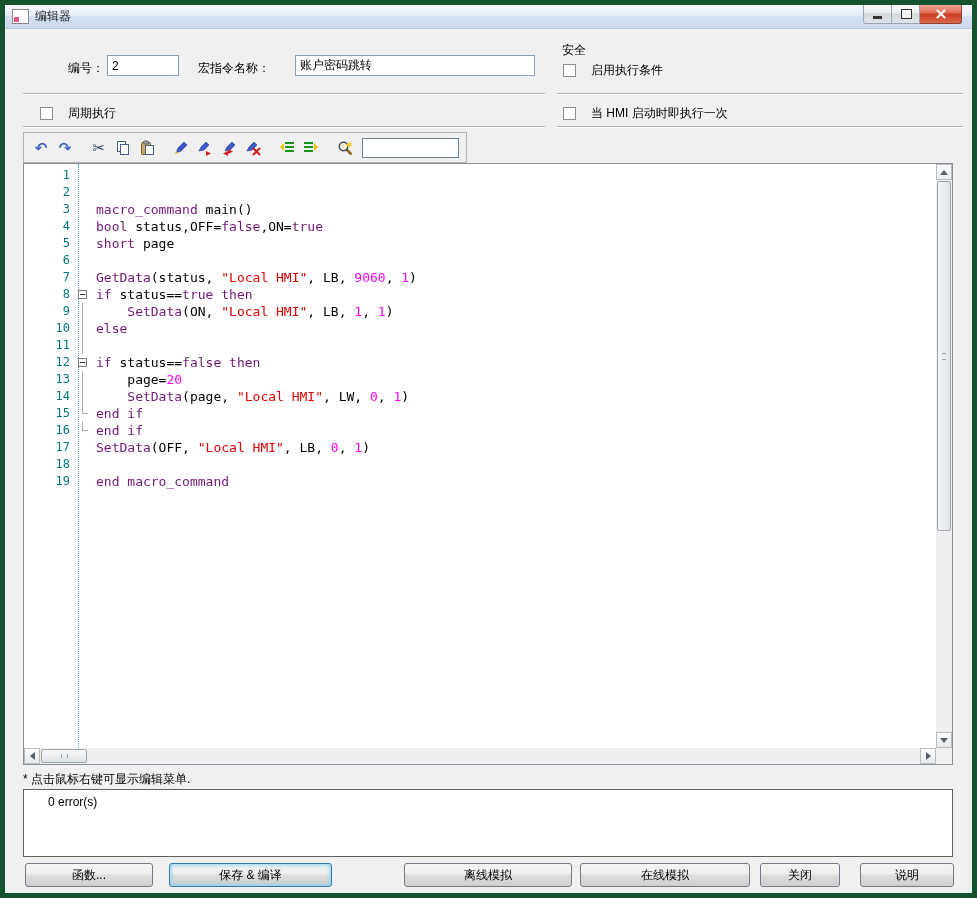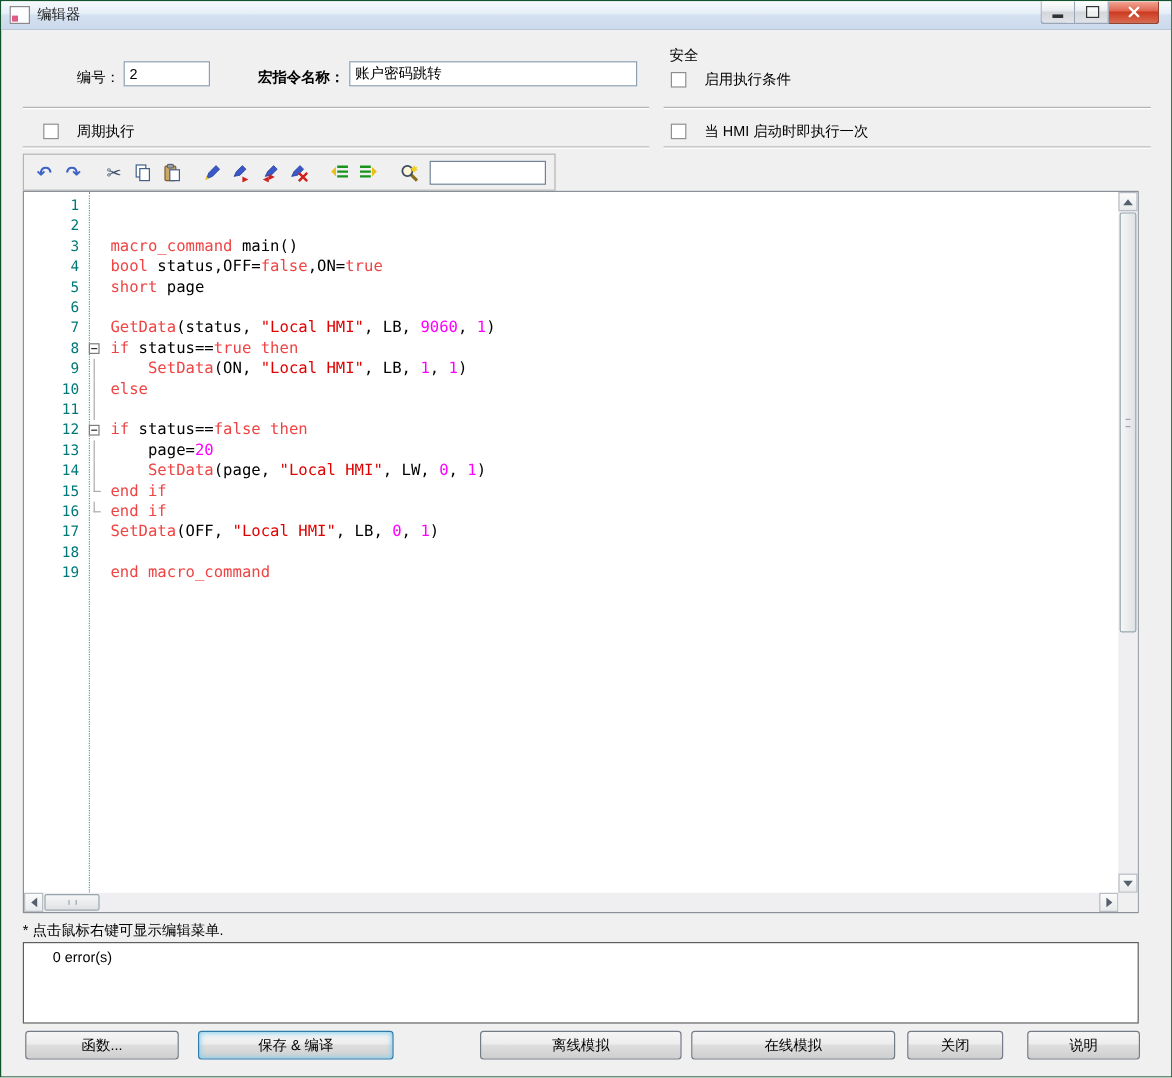--- a/index.html
+++ b/index.html
@@ -1,18 +1,18 @@
 <!DOCTYPE html>
 <html><head>
 <meta charset="utf-8">
 <style>
   html,body{margin:0;padding:0;}
   body{width:977px;height:898px;position:relative;background:#fff;
        font-family:"Liberation Sans","DejaVu Sans",sans-serif;font-size:12px;color:#000;}
-  .window{position:absolute;inset:0;background:#f0f0f0;border:1px solid #14532d;box-sizing:border-box;overflow:hidden;}
+  .window{position:absolute;inset:0;background:#f0f0f0;border:5px solid #14532d;box-sizing:border-box;overflow:hidden;}
 
   
   .titlebar{position:absolute;top:0;left:0;right:0;height:24px;
     background:linear-gradient(#f7fafd,#e6eef8 45%,#d4e1f1 50%,#cbd9ec);
     border-bottom:1px solid #b9c7da;display:flex;align-items:center;padding-left:7px;gap:6px;box-sizing:border-box;}
   .title-icon{width:15px;height:13px;background:#fdfdfd;border:1px solid #8a8a8a;position:relative;flex:none;}
   .title-icon::after{content:"";position:absolute;left:1px;bottom:1px;width:5px;height:5px;background:#e05a8a;}
   .title-text{font-size:12px;color:#1a1a1a;}
   .win-controls{position:absolute;top:0;right:10px;display:flex;height:19px;}
   .wc{box-sizing:border-box;border:1px solid #98a5b6;border-top:none;position:relative;
@@ -85,21 +85,21 @@
 
   
   .hint{position:absolute;left:18px;top:766px;font-size:12px;}
   .output{position:absolute;left:18px;top:784px;width:930px;height:68px;background:#fff;border:1px solid #5f5f5f;box-sizing:border-box;}
   .output .msg{padding:5px 24px;font-size:12px;}
   .btn{position:absolute;top:858px;height:24px;box-sizing:border-box;border:1px solid #747b86;border-radius:3px;
        background:linear-gradient(#f5f5f5,#ededed 45%,#dedede 50%,#cfcfcf);
        font-size:12px;display:flex;align-items:center;justify-content:center;cursor:default;font-family:inherit;}
   .btn.default{border:1px solid #2f7cab;box-shadow:inset 0 0 4px 1px #86d2ef;}
 </style>
-<style>.t-kw{color:#ef4444} .t-str{color:#e00000} .t-num{color:#ff00ff} .t-pl{color:#000000} .ln{color:#007878}</style></head>
+<style>.t-kw{color:#701a75} .t-str{color:#e00000} .t-num{color:#ff00ff} .t-pl{color:#000000} .ln{color:#007878}</style></head>
 <body>
 
 <div class="window">
 
   <div class="titlebar">
     <span class="title-icon"></span>
     <span class="title-text">编辑器</span>
   </div>
   <div class="win-controls">
     <div class="wc min">
@@ -108,21 +108,21 @@
     <div class="wc max">
         <span class="restore-glyph"></span>
       </div>
     <div class="wc close">
         <span class="x-icon"></span>
       </div>
   </div>
 
   <span class="lbl" style="left:63px;top:55px;">编号：</span>
   <input class="txt" style="left: 102px; top: 50px; width: 72px; height: 21px;" value="2">
-  <span class="lbl" style="left:214px;top:55px;font-weight:bold;">宏指令名称：</span>
+  <span class="lbl" style="left:193px;top:55px;">宏指令名称：</span>
   <input class="txt" style="left: 290px; top: 50px; width: 240px; height: 21px;" value="账户密码跳转">
 
   <span class="lbl" style="left:557px;top:37px;">安全</span>
   <label class="cb" style="left:558px;top:57px;">
     <span class="box"></span>
     <span>启用执行条件</span>
   </label>
 
   <div class="sep" style="left:18px;top:88px;width:522px;"></div>
   <div class="sep" style="left:552px;top:88px;width:406px;"></div>

